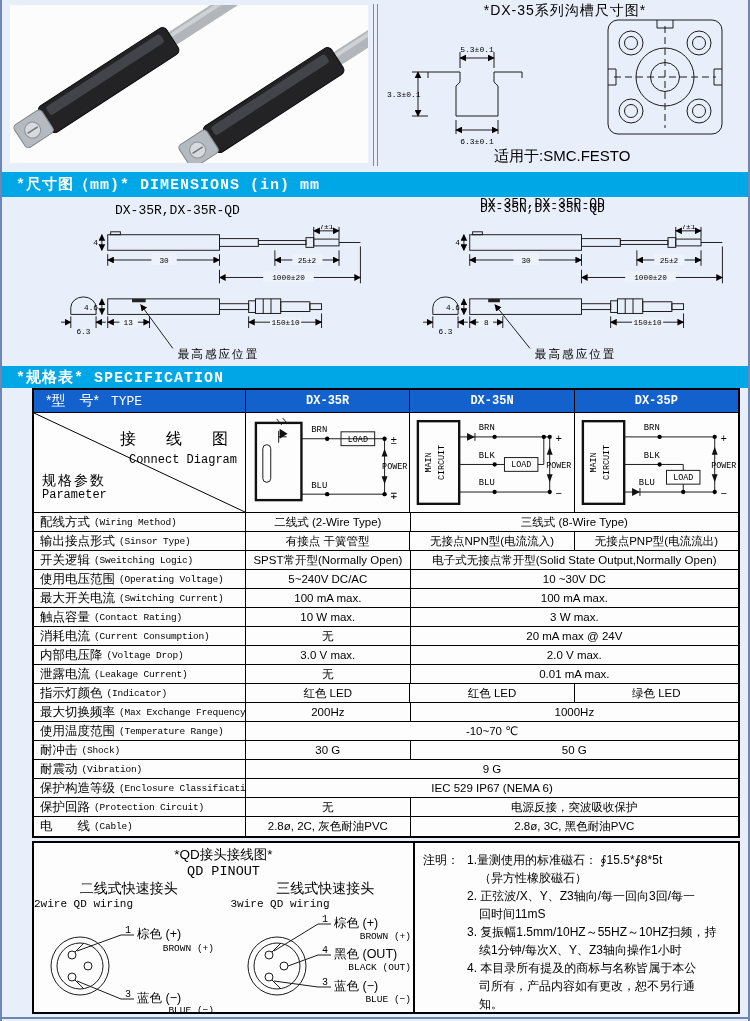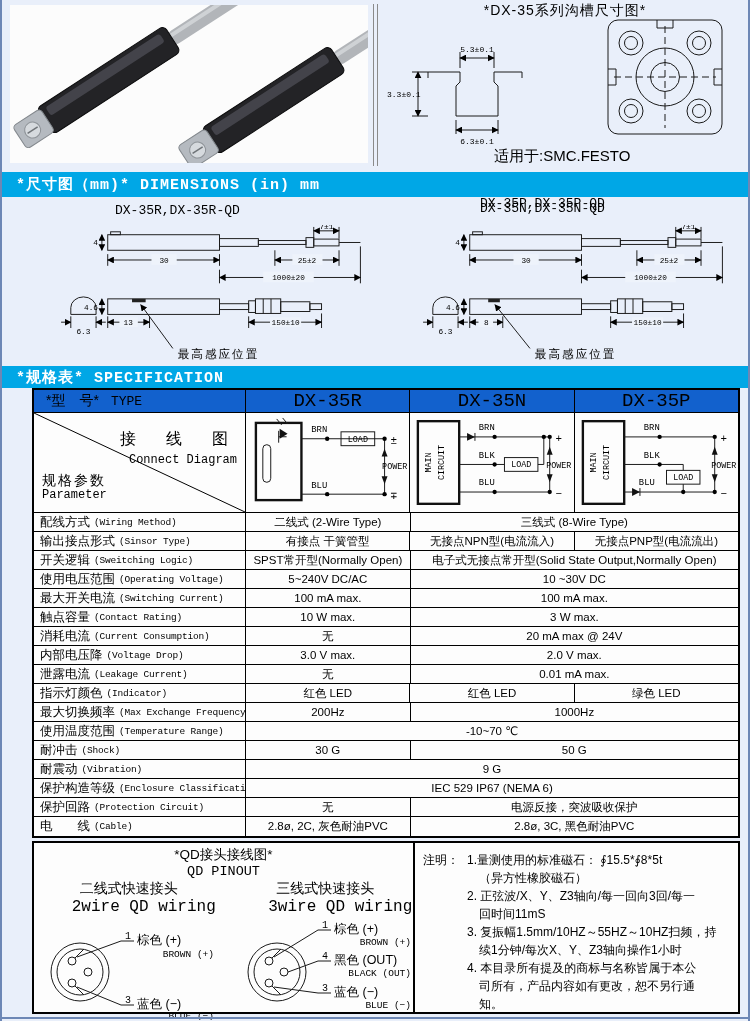--- a/index.html
+++ b/index.html
@@ -27,24 +27,24 @@
   .bar1{top:172px;height:25px;}
   .bar2{top:366px;height:22px;}
   
   .dims{position:absolute;left:0;top:197px;width:750px;height:169px;}
   .dimgrp{position:absolute;top:0;width:352px;height:157px;}
   .dimgrp.gl{left:28px;} .dimgrp.gr{left:390px;}
   .model{position:absolute;font-size:13px;line-height:15px;}
   .dimsvg{position:absolute;left:0;top:28px;}
   
   .spec-table{position:absolute;left:30px;top:388px;width:708px;background:#fdfdfd;border:2px solid #000;box-sizing:border-box;}
-  .trow{display:flex;height:23px;background:#1261cd;color:#000000;border-bottom:1px solid #000;box-sizing:border-box;}
+  .trow{display:flex;height:23px;background:#1261cd;color:#ffffff;border-bottom:1px solid #000;box-sizing:border-box;}
   .trow .tl{width:212px;display:flex;align-items:center;gap:12px;padding-left:12px;border-right:1px solid #000;box-sizing:border-box;}
   .trow .tl .z{font-size:14px;} .trow .tl .e{font-size:13px;}
-  .trow .tc{flex:1;display:flex;align-items:center;justify-content:center;font-size:19px;border-right:1px solid #000;box-sizing:border-box;}
+  .trow .tc{flex:1;display:flex;align-items:center;justify-content:center;font-size:12px;border-right:1px solid #000;box-sizing:border-box;font-weight:bold;}
   .trow .tc:last-child{border-right:none;}
   .drow{display:flex;height:100px;border-bottom:1px solid #000;box-sizing:border-box;}
   .dlab{width:212px;position:relative;border-right:1px solid #000;box-sizing:border-box;}
   .dlab .dg{position:absolute;inset:0;}
   .diag-zh{position:absolute;right:10px;top:16px;font-size:16px;letter-spacing:7px;}
   .diag-en{position:absolute;right:8px;top:40px;font-size:12px;}
   .par-zh{position:absolute;left:8px;bottom:22px;font-size:14px;letter-spacing:2px;}
   .par-en{position:absolute;left:8px;bottom:10px;font-size:12px;}
   .dcell{flex:1;border-right:1px solid #000;box-sizing:border-box;position:relative;}
   .dcell:last-child{border-right:none;}
@@ -61,21 +61,21 @@
   svg .pm{font:11px "Liberation Mono","DejaVu Sans Mono",monospace;}
   
   .bottom{position:absolute;left:30px;top:841px;width:708px;height:173px;display:flex;}
   .qd-box{width:383px;border:2px solid #000;background:#fdfdfd;box-sizing:border-box;position:relative;}
   .notes-box{flex:1;border:2px solid #000;border-left:none;background:#fdfdfd;box-sizing:border-box;}
   .qd-t1{text-align:center;font-size:13.5px;margin-top:3px;}
   .qd-t2{text-align:center;font-size:13.5px;}
   .wirings{display:flex;gap:7px;}
   .wiring{width:50%;}
   .w-zh{text-align:center;font-size:14px;margin-top:1px;}
-  .w-en{text-align:center;font-size:16px;padding-left:30px;}
+  .w-en{font-size:11px;}
   svg .qzh{font-size:12.5px;font-family:"Liberation Sans","DejaVu Sans",sans-serif;}
   svg .qen{font:9.5px "Liberation Mono","DejaVu Sans Mono",monospace;}
   svg .qnum{font:10px "Liberation Mono","DejaVu Sans Mono",monospace;}
   .notes{display:flex;padding:8px 6px 6px 8px;font-size:12px;line-height:1.5;}
   .notes-label{width:44px;flex:none;font-family:Liberation Serif, serif;}
   .notes-items{flex:1;}
   .note-item{white-space:pre-wrap;}
   .sense-zh{font-size:12px;letter-spacing:2px;font-family:"Liberation Sans","DejaVu Sans",sans-serif;}
 </style>
 </head>

